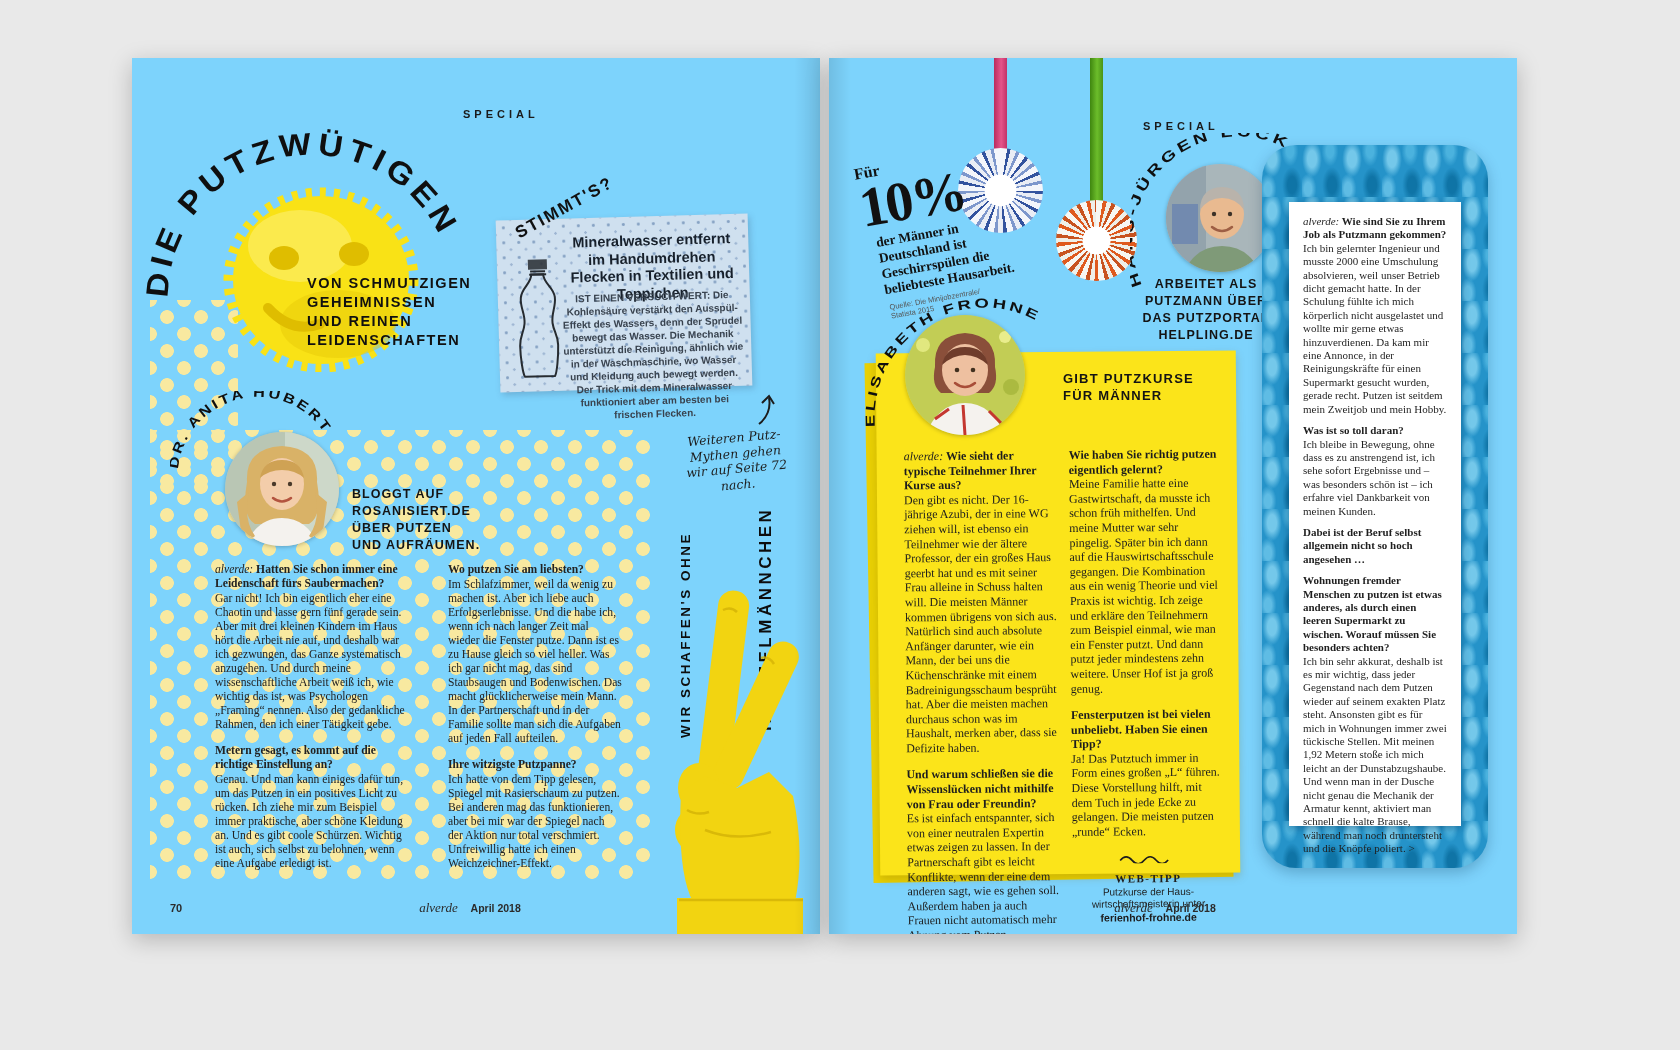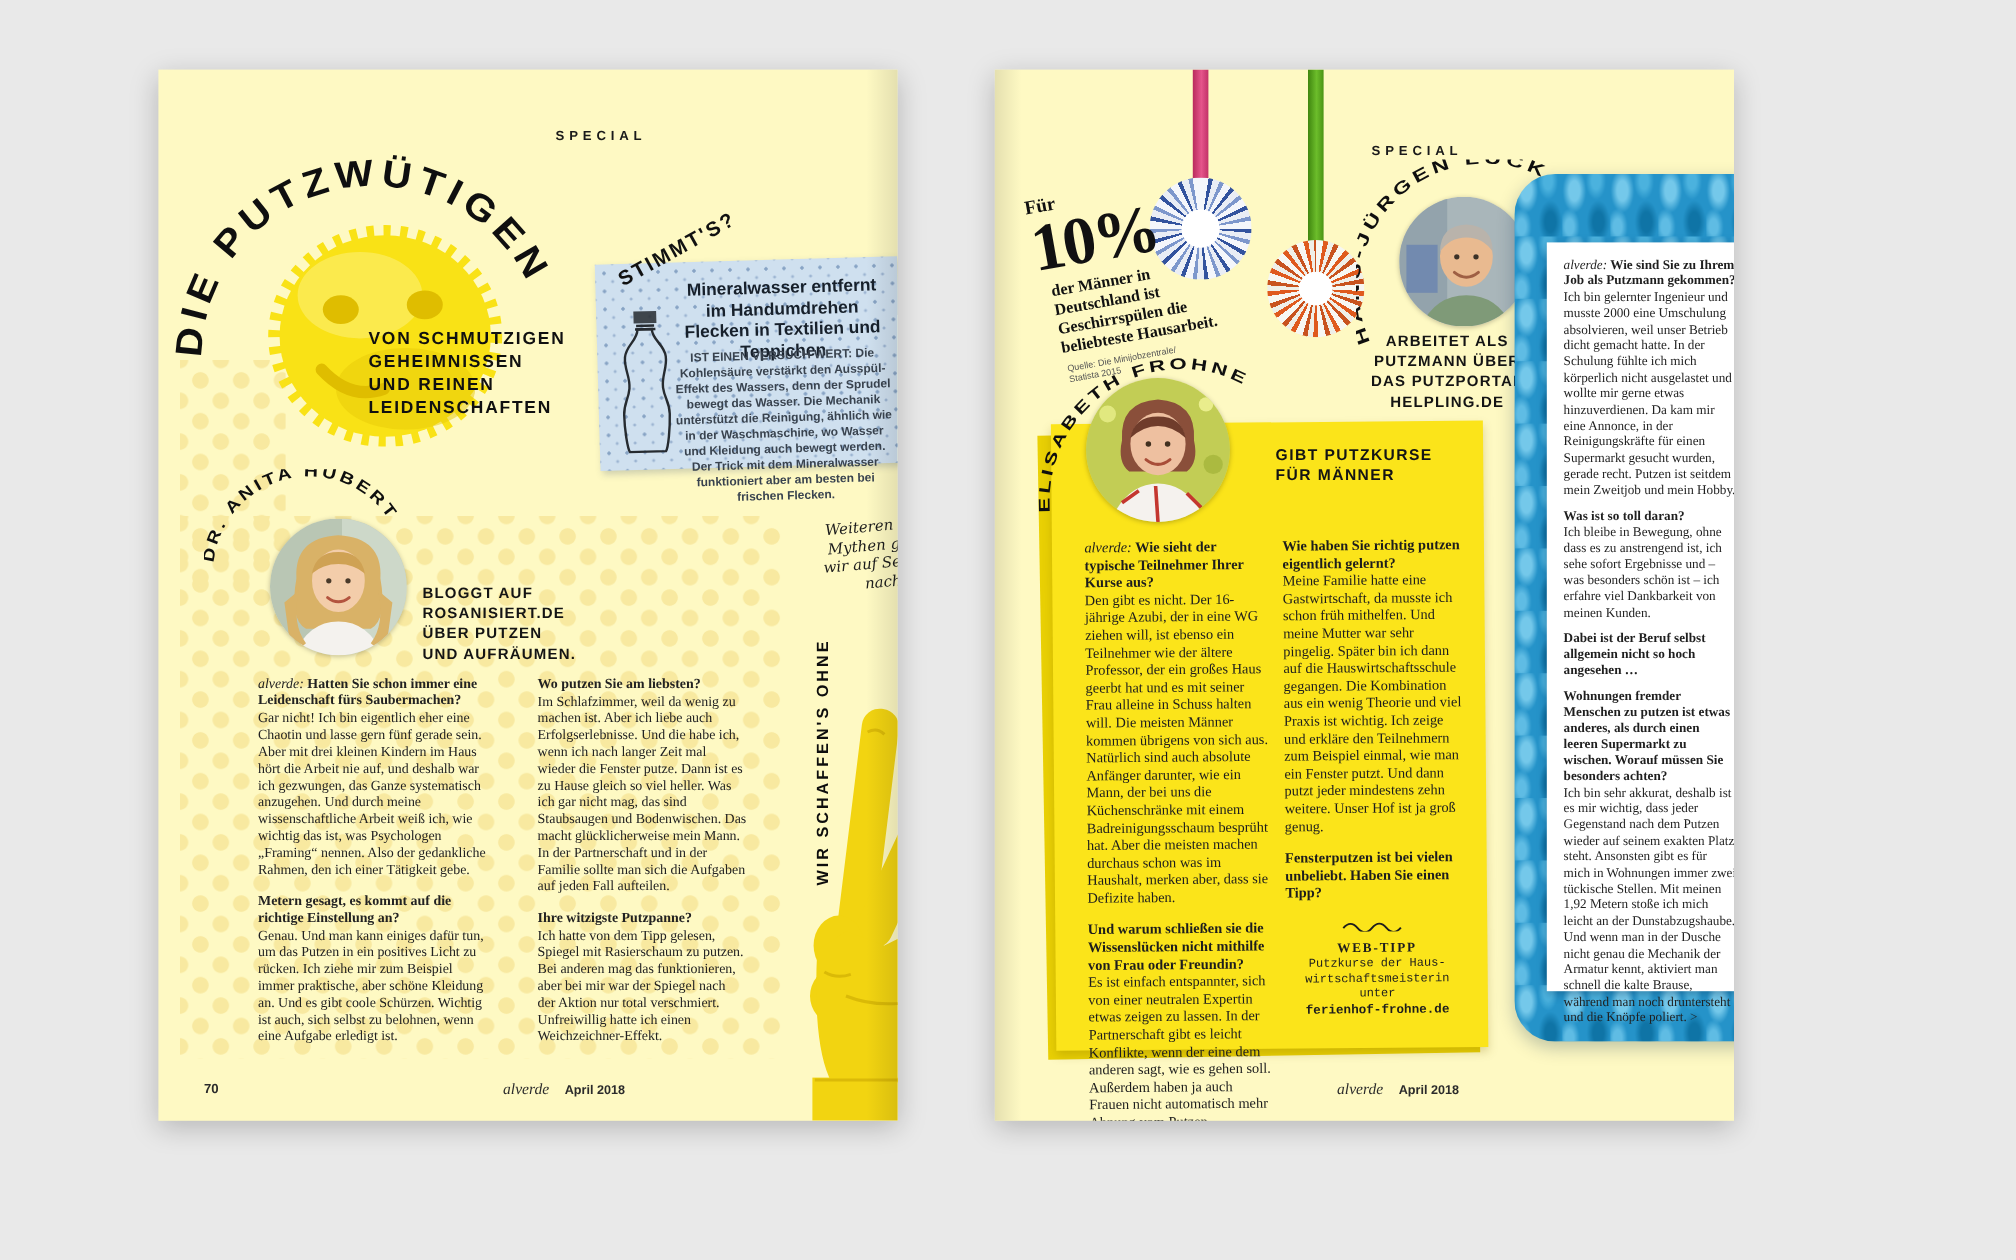--- a/index.html
+++ b/index.html
@@ -1,18 +1,18 @@
 <!DOCTYPE html>
 <html><head>
 <meta charset="utf-8">
 <style>
   html,body{margin:0;padding:0;background:#e9e9e9;}
   #canvas{position:relative;width:1680px;height:1050px;background:#e9e9e9;overflow:hidden;
           font-family:"Liberation Sans",sans-serif;}
-  .page{position:absolute;top:58px;width:616px;height:876px;background:#fef9c3;
+  .page{position:absolute;top:58px;width:688px;height:876px;background:#7dd3fc;
         box-shadow:0 6px 22px rgba(0,0,0,.22);overflow:hidden;}
   #left-page{left:132px;}
   #right-page{left:829px;}
   #left-page::after{content:"";position:absolute;right:0;top:0;bottom:0;width:26px;
         background:linear-gradient(to right,rgba(0,0,0,0),rgba(0,0,0,.10));}
   #right-page::before{content:"";position:absolute;left:0;top:0;bottom:0;width:22px;
         background:linear-gradient(to left,rgba(0,0,0,0),rgba(0,0,0,.10));z-index:50;pointer-events:none;}
 
   .abs{position:absolute;}
   .special{font-size:11px;font-weight:bold;letter-spacing:4px;color:#1a1a1a;}
@@ -71,21 +71,21 @@
   .stat .src{font-size:7.5px;color:#555;line-height:9px;margin-top:5px;}
 
   
   .yellow-sheet{background:#e9d004;transform:rotate(-1deg);}
   .yellow-box{background:#fbe41a;transform:rotate(-.5deg);box-shadow:0 4px 8px rgba(120,100,0,.25);}
   .ycol{position:absolute;font-family:"Liberation Serif",serif;font-size:12px;line-height:14.6px;color:#1d1d1d;}
   .ycol .q{font-weight:bold;}
   .gibt{font-weight:bold;font-size:13px;letter-spacing:1.2px;line-height:17px;color:#141414;}
   .webtip{text-align:center;color:#1d1d1d;}
   .webtip .label{font-weight:bold;font-size:11px;letter-spacing:1.5px;margin-top:4px;}
-  .webtip .line{font-size:10px;line-height:12.5px;font-family:Liberation Mono, monospace;}
+  .webtip .line{font-size:10px;line-height:12.5px;font-family:Liberation Sans, sans-serif;}
   .webtip .link{font-weight:bold;font-size:10.5px;}
 
   
   .mop{background-color:#2593c9;border-radius:34px;
        background-image:
         radial-gradient(14px 26px at 10px 14px,#74c8ea 0 32%,rgba(0,0,0,0) 70%),
         radial-gradient(14px 26px at 30px 40px,#0f74a6 0 32%,rgba(0,0,0,0) 70%),
         radial-gradient(12px 22px at 28px 6px,#4bb2de 0 30%,rgba(0,0,0,0) 70%),
         radial-gradient(12px 22px at 6px 44px,#5fbce4 0 30%,rgba(0,0,0,0) 70%);
        background-size:40px 52px;box-shadow:0 5px 14px rgba(0,40,70,.25);}
@@ -294,20 +294,21 @@
         <p style="margin:0;">Den gibt es nicht. Der 16-jährige Azubi, der in eine WG ziehen will, ist ebenso ein Teilnehmer wie der ältere Professor, der ein großes Haus geerbt hat und es mit seiner Frau alleine in Schuss halten will. Die meisten Männer kommen übrigens von sich aus. Natürlich sind auch absolute Anfänger darunter, wie ein Mann, der bei uns die Küchenschränke mit einem Badreinigungsschaum besprüht hat. Aber die meisten machen durchaus schon was im Haushalt, merken aber, dass sie Defizite haben.</p>
         <div class="qa-gap"></div>
         <div class="q">Und warum schließen sie die Wissenslücken nicht mithilfe von Frau oder Freundin?</div>
         <p style="margin:0;">Es ist einfach entspannter, sich von einer neutralen Expertin etwas zeigen zu lassen. In der Partnerschaft gibt es leicht Konflikte, wenn der eine dem anderen sagt, wie es gehen soll. Außerdem haben ja auch Frauen nicht automatisch mehr Ahnung vom Putzen.</p>
       </div>
       <div class="ycol" style="left:192px;top:96px;width:152px;">
         <div class="q">Wie haben Sie richtig putzen eigentlich gelernt?</div>
         <p style="margin:0;">Meine Familie hatte eine Gastwirtschaft, da musste ich schon früh mithelfen. Und meine Mutter war sehr pingelig. Später bin ich dann auf die Hauswirtschaftsschule gegangen. Die Kombination aus ein wenig Theorie und viel Praxis ist wichtig. Ich zeige und erkläre den Teilnehmern zum Beispiel einmal, wie man ein Fenster putzt. Und dann putzt jeder mindestens zehn weitere. Unser Hof ist ja groß genug.</p>
         <div class="qa-gap"></div>
         <div class="q">Fensterputzen ist bei vielen unbeliebt. Haben Sie einen Tipp?</div>
+        <p style="margin:0;">Ja! Das Putztuch immer in Form eines großen „L“ führen. Diese Vorstellung hilft, mit dem Tuch in jede Ecke zu gelangen. Die meisten putzen „runde“ Ecken.</p>
         <div class="webtip" style="margin-top:14px;">
           <svg width="60" height="8" viewBox="0 0 60 8">
             <path d="M2,5 q6,-7 12,0 t12,0 t12,0 t12,0" stroke="#1d1d1d" stroke-width="1.6" fill="none"></path>
           </svg>
           <div class="label">WEB-TIPP</div>
           <div class="line">Putzkurse der Haus-</div>
           <div class="line">wirtschaftsmeisterin unter</div>
           <div class="line link">ferienhof-frohne.de</div>
         </div>
       </div>

